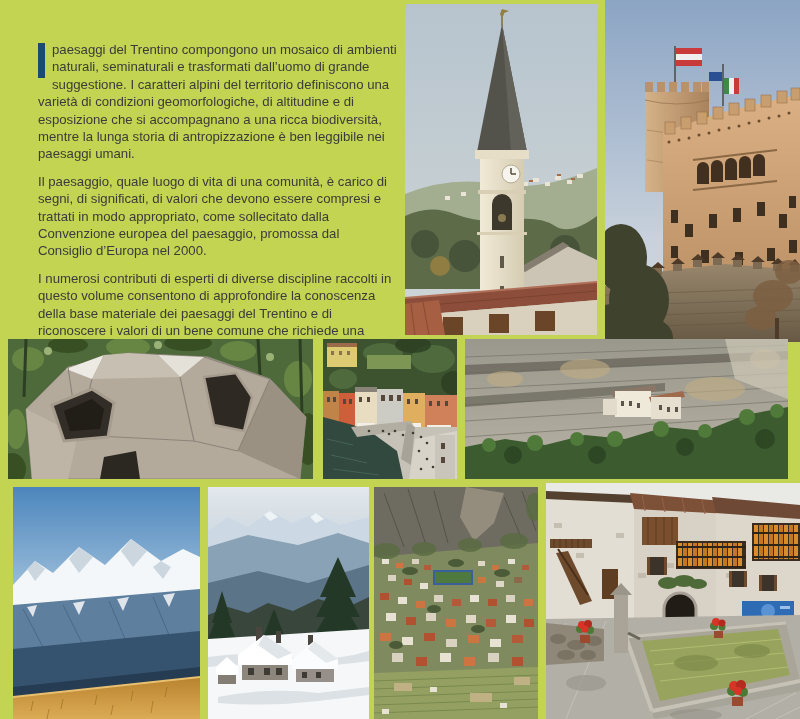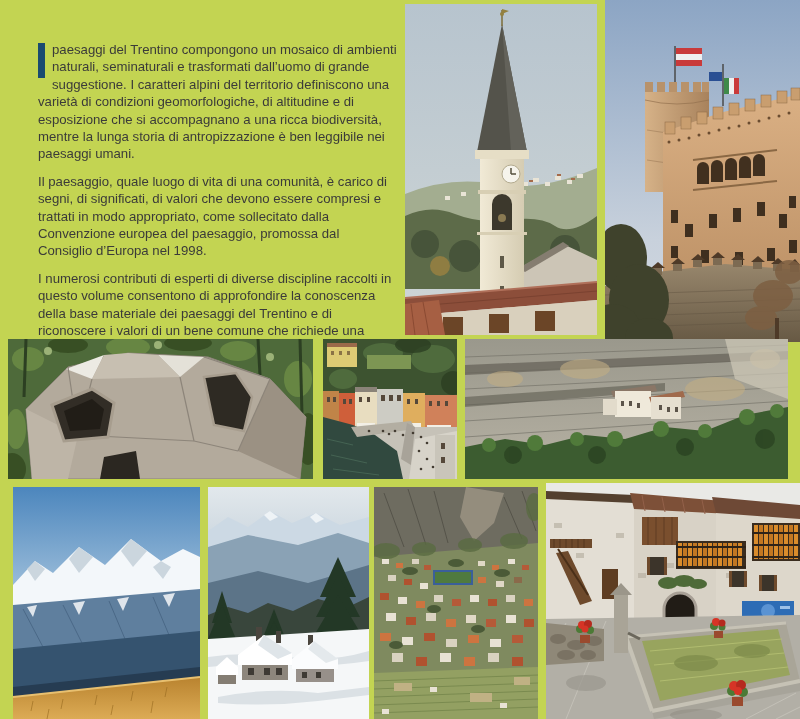--- a/index.html
+++ b/index.html
@@ -35,21 +35,21 @@
 </style>
 </head>
 <body>
 
 <div class="page">
 
   <section class="intro">
     <p>
       <span class="dropcap">I</span><span>paesaggi del Trentino compongono un mosaico di ambienti naturali, seminaturali e trasformati dall’uomo di grande suggestione. I caratteri alpini del territorio definiscono una varietà di condizioni geomorfologiche, di altitudine e di esposizione che si accompagnano a una ricca biodiversità, mentre la lunga storia di antropizzazione è ben leggibile nei paesaggi umani.</span>
     </p>
-    <p>Il paesaggio, quale luogo di vita di una comunità, è carico di segni, di significati, di valori che devono essere compresi e trattati in modo appropriato, come sollecitato dalla Convenzione europea del paesaggio, promossa dal Consiglio d’Europa nel 1998.</p>
+    <p>Il paesaggio, quale luogo di vita di una comunità, è carico di segni, di significati, di valori che devono essere compresi e trattati in modo appropriato, come sollecitato dalla Convenzione europea del paesaggio, promossa dal Consiglio d’Europa nel 2000.</p>
     <p>I numerosi contributi di esperti di diverse discipline raccolti in questo volume consentono di approfondire la conoscenza della base materiale dei paesaggi del Trentino e di riconoscere i valori di un bene comune che richiede una gestione responsabile.</p>
   </section>
 
   <figure class="photo ph-belltower" title="Church bell tower with tall dark spire, clock and belfry, hazy sky and wooded hillside village behind, red farmhouse roof in foreground">
     <svg viewBox="0 0 192 331" preserveAspectRatio="none">
       <defs>
         <linearGradient id="g1sky" x1="0" x2="0" y1="0" y2="1">
           <stop offset="0" stop-color="#b7c4ce"></stop>
             <stop offset="1" stop-color="#cfd6d6"></stop>
         </linearGradient>

